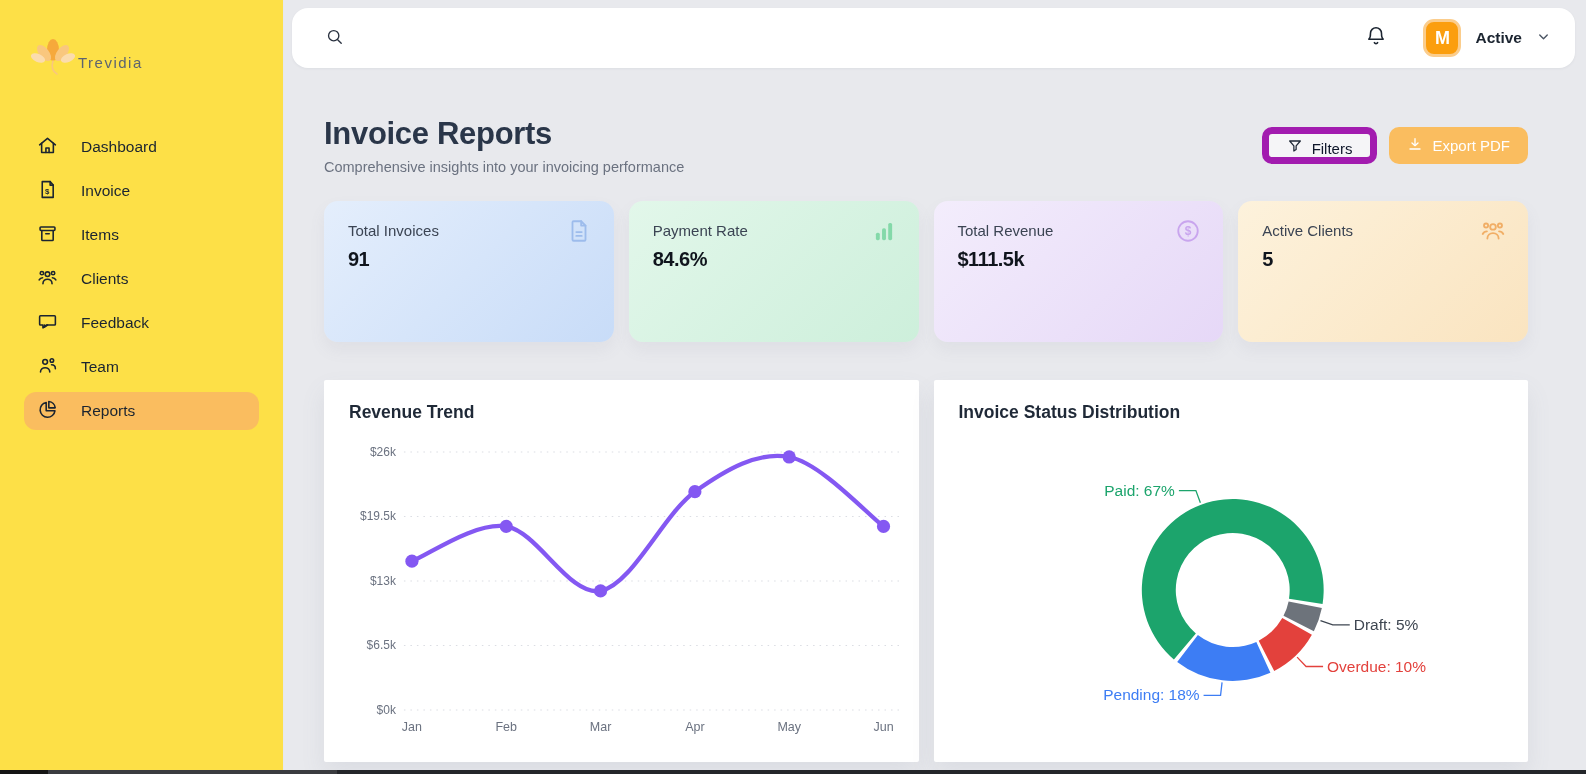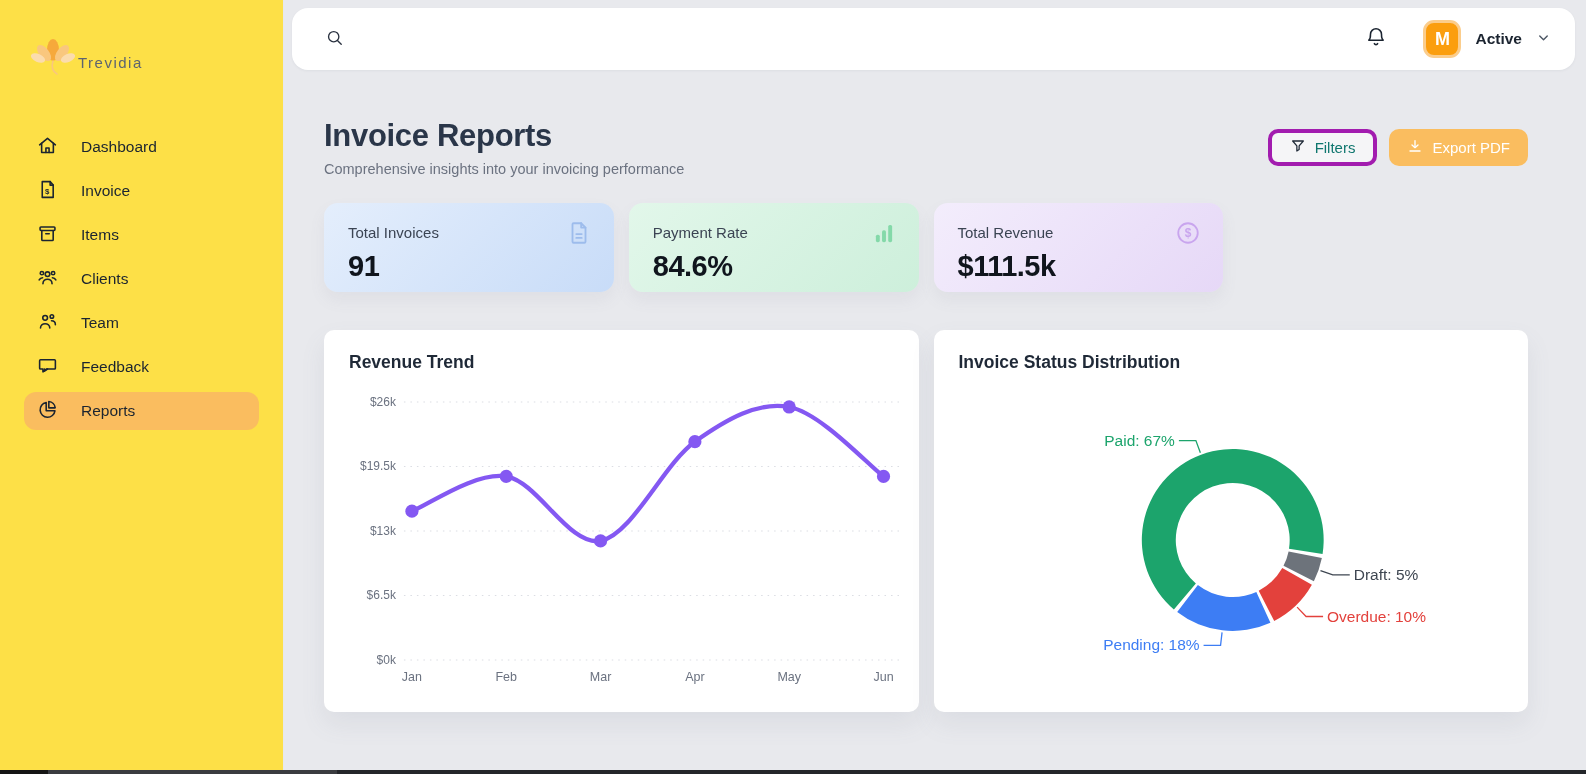--- a/index.html
+++ b/index.html
@@ -28,36 +28,36 @@
   .user-name { font-size:15.5px; font-weight:600; color:#1B2430; }
 
   
   .content { padding:48px 58px 12px 40px; }
   .page-header { display:flex; justify-content:space-between; align-items:center; }
   .page-title { font-size:31px; font-weight:800; color:#2A3649; letter-spacing:-0.3px; }
   .page-subtitle { font-size:14.5px; color:#6B7280; margin-top:7px;text-align:right; }
   .header-actions { display:flex; gap:12px; align-items:center; }
   .btn { display:flex; align-items:center; gap:9px; height:37px; padding:0 18px; border-radius:10px;
          font-size:15px; cursor:pointer; border:none; font-family:inherit; }
-  .btn-filters { background:rgba(255,255,255,.55); border:4px solid #a21caf; color:#0f766e; }
+  .btn-filters { background:rgba(255,255,255,.55); border:7px solid #a21caf; color:#0f172a;align-items:flex-end; }
   .btn-export { background:#FABD5F; color:#FFFFFF; font-weight:500; }
 
   .stats-row { display:grid; grid-template-columns:repeat(4,1fr); gap:15px; margin-top:26px; }
-  .stat-card { height:89px; border-radius:14px; padding:21px 24px; position:relative;
+  .stat-card { height:141px; border-radius:14px; padding:21px 24px; position:relative;
                box-shadow:0 8px 16px rgba(110,120,140,.08); }
   .stat-blue   { background:linear-gradient(135deg,#E4EEFC 0%,#C8DCF8 100%); }
   .stat-green  { background:linear-gradient(135deg,#E2F7EA 0%,#CDEFDB 100%); }
   .stat-purple { background:linear-gradient(135deg,#F3EDFC 0%,#E6D8F7 100%); }
   .stat-orange { background:linear-gradient(135deg,#FDF2DC 0%,#FAE4C0 100%); }
   .stat-label { font-size:15px; color:#3B4453; }
-  .stat-value { font-size:29px; font-weight:800; color:#10151D; margin-top:9px; letter-spacing:-0.5px; }
+  .stat-value { font-size:20px; font-weight:800; color:#10151D; margin-top:9px; letter-spacing:-0.5px; }
   .stat-icon { position:absolute; top:17px; right:22px; }
 
   .charts-row { display:grid; grid-template-columns:1fr 1fr; gap:15px; margin-top:38px; }
-  .chart-card { height:382px; background:#fff; border-radius:10px; position:relative;
+  .chart-card { height:382px; background:#fff; border-radius:2px; position:relative;
                 box-shadow:0 12px 24px rgba(110,120,140,.10); }
   .chart-title { position:absolute; top:22px; left:25px; font-size:17.5px; font-weight:700; color:#1F2937; }
   .chart-svg { position:absolute; left:0; top:60px; width:100%; height:310px; }
 
   .bottom-strip { position:absolute; left:0; bottom:0; width:1586px; height:4px; display:flex; }
   .bottom-strip .s1 { width:48px; background:#151515; }
   .bottom-strip .s2 { width:289px; background:#3A3C40; }
   .bottom-strip .s3 { flex:1; background:#24262A; }
 </style>
 </head>
@@ -120,36 +120,36 @@
             <path d="M6.8 19c0-3 2.3-5.1 5.2-5.1s5.2 2.1 5.2 5.1"></path>
               <path d="M2.5 14.8c.8-1.6 2.2-2.5 3.9-2.5"></path>
               <path d="M21.5 14.8c-.8-1.6-2.2-2.5-3.9-2.5"></path>
           </svg>
         </span>
         <span>Clients</span>
       </div>
       <div class="nav-item">
         <span>
           <svg width="21" height="21" viewBox="0 0 24 24" fill="none" stroke="#1B2430" stroke-width="1.8" stroke-linecap="round" stroke-linejoin="round">
+            <path d="M4 5.5h16a1 1 0 0 1 1 1V15a1 1 0 0 1-1 1h-9l-4.2 3.2V16H4a1 1 0 0 1-1-1V6.5a1 1 0 0 1 1-1z"></path>
+            <path d="M8.5 16v2.4L12 16"></path>
+          </svg>
+        </span>
+        <span>Feedback</span>
+      </div>
+      <div class="nav-item">
+        <span>
+          <svg width="21" height="21" viewBox="0 0 24 24" fill="none" stroke="#1B2430" stroke-width="1.8" stroke-linecap="round" stroke-linejoin="round">
             <circle cx="9.3" cy="7.8" r="2.7"></circle>
               <path d="M4 19.5c0-3 2.4-5 5.3-5s5.3 2 5.3 5"></path>
             <circle cx="17" cy="6.3" r="2"></circle>
               <path d="M16.6 11.2c2.7 0 4.4 1.9 4.4 4.4"></path>
           </svg>
         </span>
         <span>Team</span>
-      </div>
-      <div class="nav-item">
-        <span>
-          <svg width="21" height="21" viewBox="0 0 24 24" fill="none" stroke="#1B2430" stroke-width="1.8" stroke-linecap="round" stroke-linejoin="round">
-            <path d="M4 5.5h16a1 1 0 0 1 1 1V15a1 1 0 0 1-1 1h-9l-4.2 3.2V16H4a1 1 0 0 1-1-1V6.5a1 1 0 0 1 1-1z"></path>
-            <path d="M8.5 16v2.4L12 16"></path>
-          </svg>
-        </span>
-        <span>Feedback</span>
       </div>
       <div class="nav-item active">
         <span>
           <svg width="21" height="21" viewBox="0 0 24 24" fill="none" stroke="#1B2430" stroke-width="1.8" stroke-linecap="round" stroke-linejoin="round">
             <path d="M20.5 13.5A8.5 8.5 0 1 1 10.5 4v9.5z"></path>
               <path d="M13.5 2.8a8 8 0 0 1 7.3 7.3h-7.3z"></path>
           </svg>
         </span>
         <span>Reports</span>
       </div>
@@ -238,20 +238,34 @@
             </svg>
           </span>
         </div>
         <div class="stat-card stat-purple">
           <div class="stat-label">Total Revenue</div>
           <div class="stat-value">$111.5k</div>
           <span class="stat-icon">
             <svg width="26" height="26" viewBox="0 0 24 24" fill="none" stroke="#C9A5EE" stroke-width="1.7">
               <circle cx="12" cy="12" r="9"></circle>
               <text x="12" y="16" font-size="11" font-weight="bold" fill="#C9A5EE" stroke="none" text-anchor="middle">$</text>
+            </svg>
+          </span>
+        </div>
+        <div class="stat-card stat-orange">
+          <div class="stat-label">Active Clients</div>
+          <div class="stat-value">5</div>
+          <span class="stat-icon">
+            <svg width="26" height="26" viewBox="0 0 24 24" fill="none" stroke="#F1AE66" stroke-width="1.7" stroke-linecap="round" stroke-linejoin="round">
+              <circle cx="12" cy="8.2" r="2.6"></circle>
+                <circle cx="5.6" cy="7" r="1.9"></circle>
+                <circle cx="18.4" cy="7" r="1.9"></circle>
+              <path d="M6.8 19c0-3 2.3-5.1 5.2-5.1s5.2 2.1 5.2 5.1"></path>
+                <path d="M2.5 14.8c.8-1.6 2.2-2.5 3.9-2.5"></path>
+                <path d="M21.5 14.8c-.8-1.6-2.2-2.5-3.9-2.5"></path>
             </svg>
           </span>
         </div>
       </div>
 
       <div class="charts-row">
         <div class="chart-card">
           <div class="chart-title">Revenue Trend</div>
           <svg id="line-chart" class="chart-svg" viewBox="0 0 595 310" preserveAspectRatio="none">
               <line x1="80" y1="270" x2="578" y2="270" stroke="#DBDDE3" stroke-width="1.2" stroke-dasharray="1.5 5"></line>

